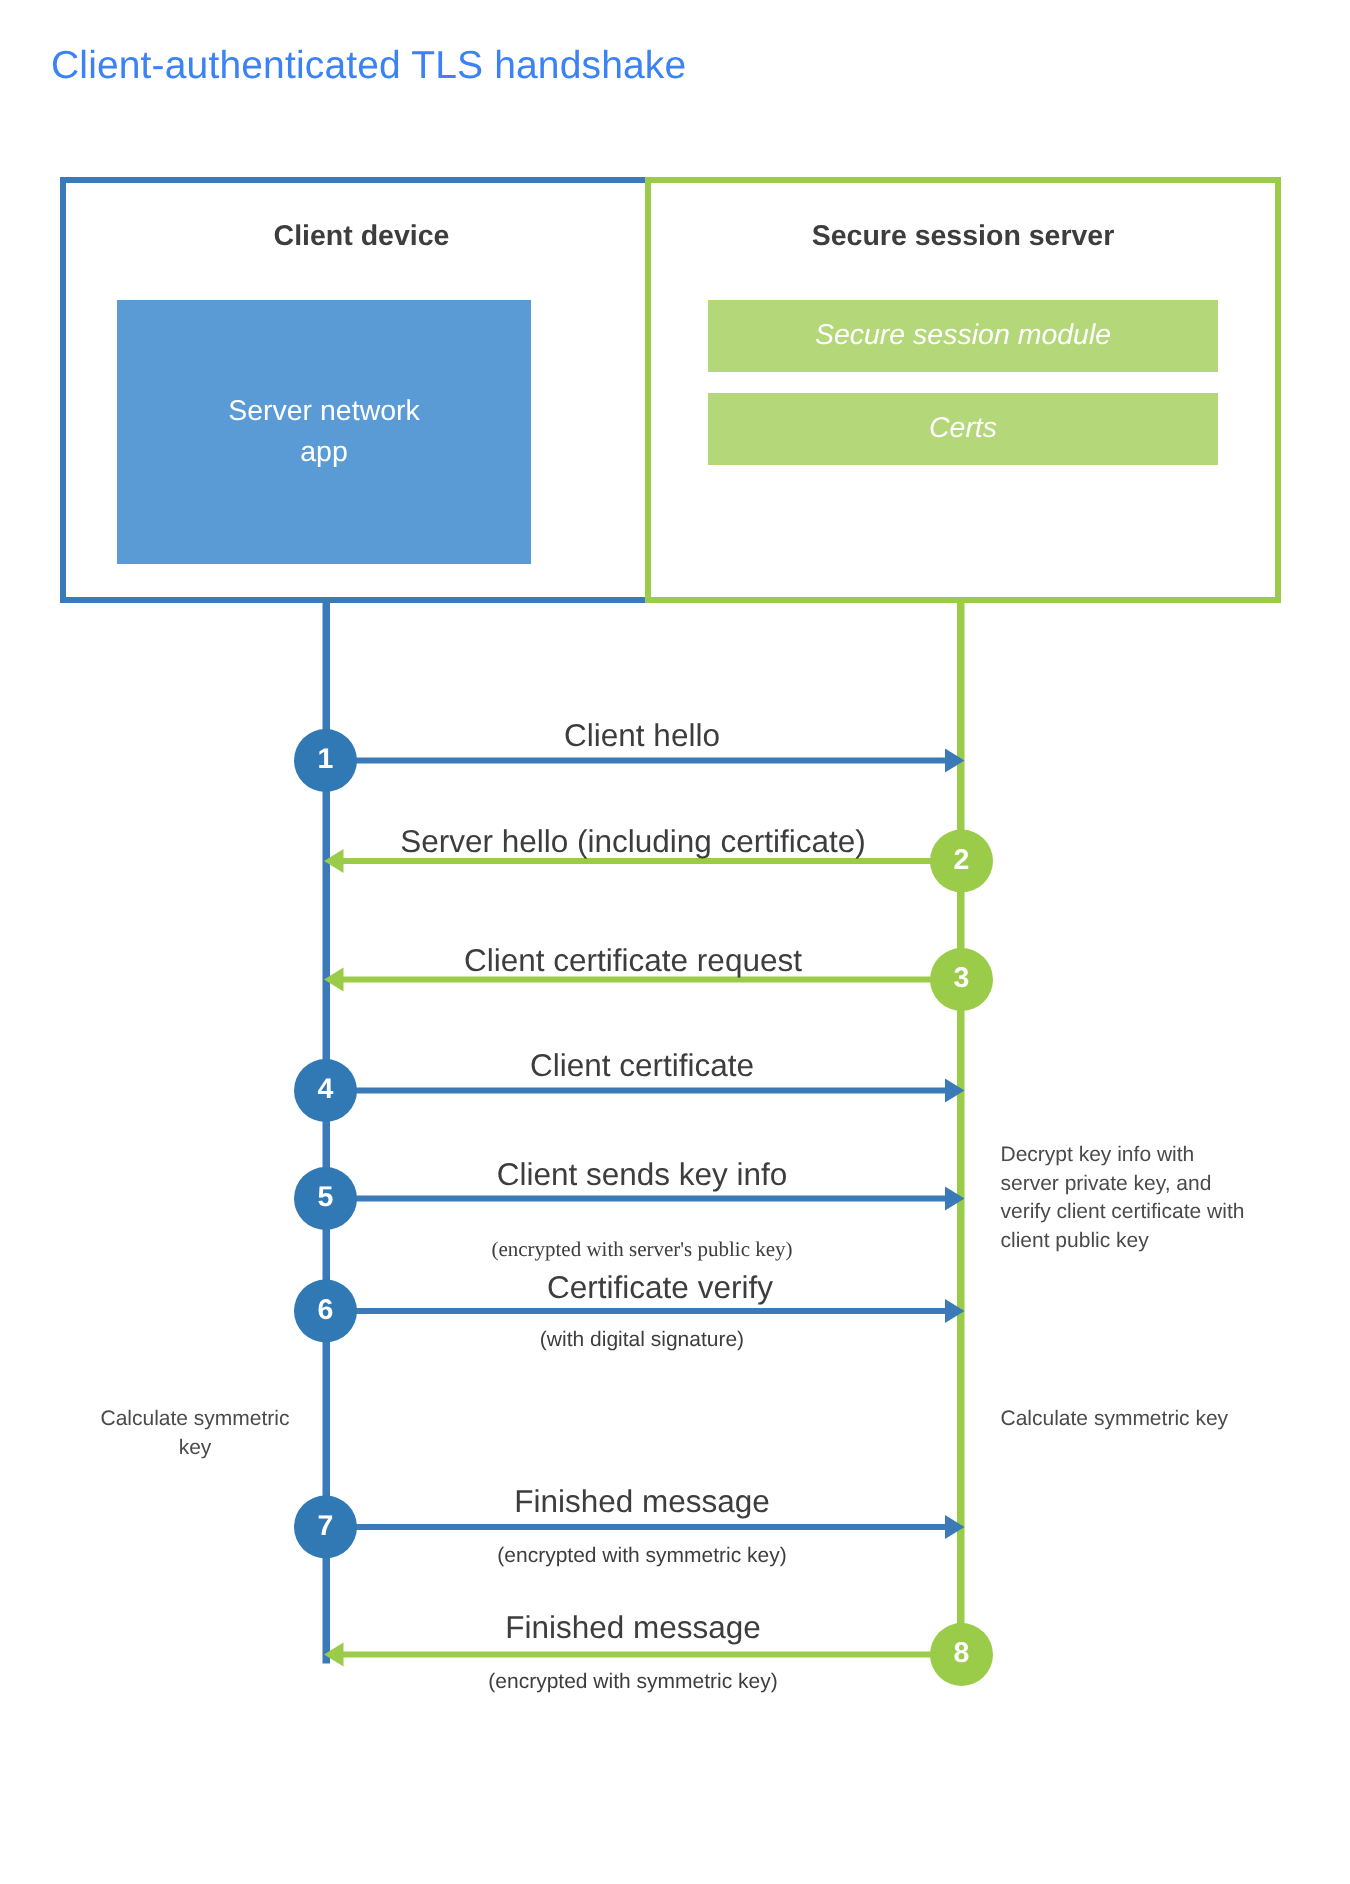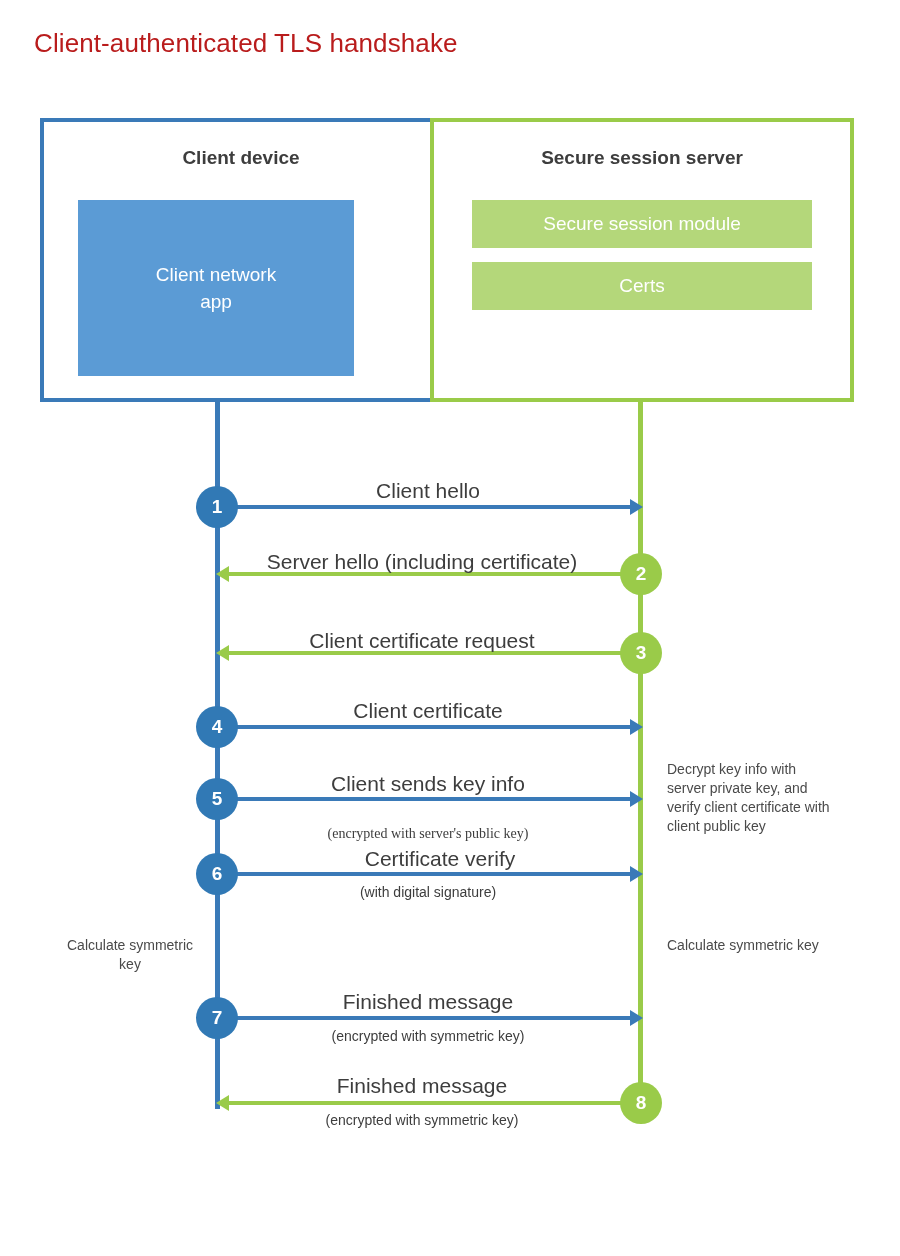--- a/index.html
+++ b/index.html
@@ -19,21 +19,21 @@
     left: 0; top: 0;
     width: 900px;
     height: 1256px;
   }
   .page-title {
     position: absolute;
     left: 34px;
     top: 28px;
     font-size: 26px;
     font-weight: 400;
-    color: #b91c1c;
+    color: #3b82f6;
     letter-spacing: 0.1px;
     white-space: nowrap;
   }
 
   
   .party-box {
     position: absolute;
     background: #ffffff;
     box-sizing: border-box;
   }
@@ -81,20 +81,21 @@
     left: 38px;
     width: 340px;
     height: 48px;
     background: #b4d77a;
     color: #ffffff;
     font-size: 19px;
     display: flex;
     align-items: center;
     justify-content: center;
     text-align: center;
+    font-style: italic;
   }
   #server-block-0 { top: 78px; }
   #server-block-1 { top: 140px; }
   #server-block-2 { top: 202px; }
 
   
   .lifeline {
     position: absolute;
     width: 5px;
   }
@@ -188,21 +189,21 @@
 <body>
 
 <div id="diagram-root">
 
   <div class="page-title">Client-authenticated TLS handshake</div>
 
   <div class="party-box" id="client-box">
     <div class="party-title">Client device</div>
     <div id="client-app-block">
       <div>
-        <div>Client network</div>
+        <div>Server network</div>
         <div>app</div>
       </div>
     </div>
   </div>
 
   <div class="party-box" id="server-box">
     <div class="party-title">Secure session server</div>
     <div class="server-block" id="server-block-0">Secure session module</div>
     <div class="server-block" id="server-block-1">Certs</div>
   </div>

